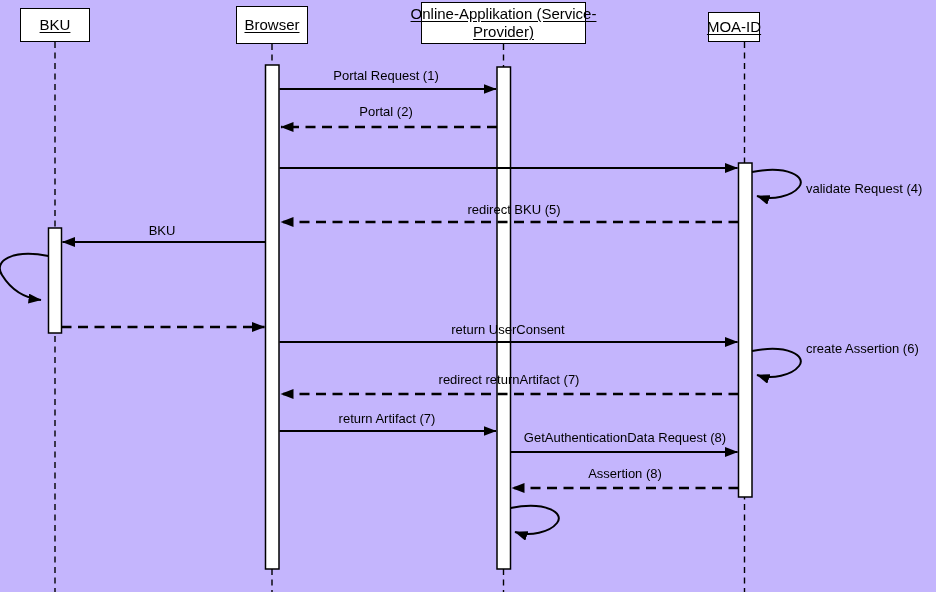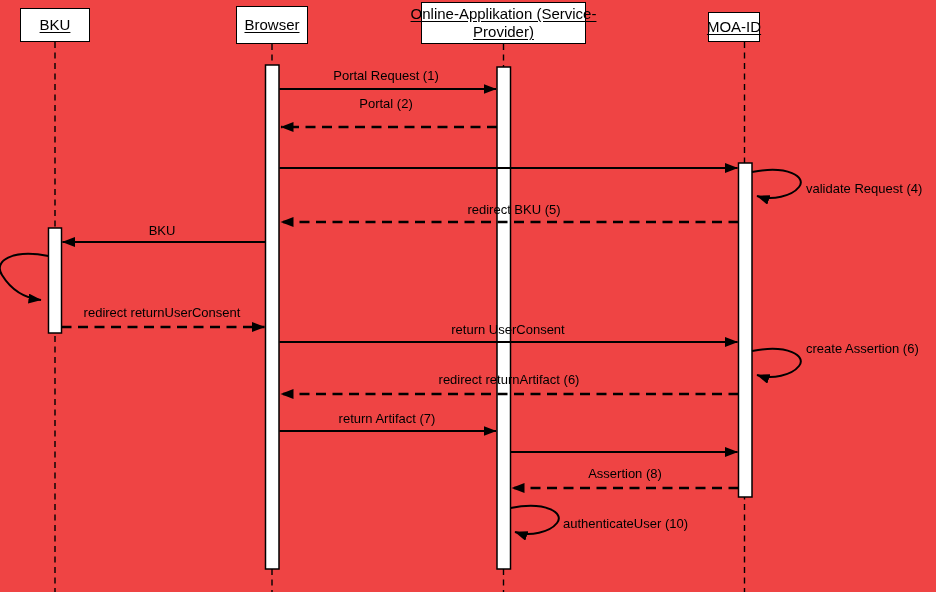--- a/index.html
+++ b/index.html
@@ -1,17 +1,17 @@
 <!DOCTYPE html>
 <html><head>
 <meta charset="utf-8">
 <style>
   html,body{margin:0;padding:0;background:#ffffff;}
   .canvas{
-    position:relative;width:936px;height:592px;background:#ef4444;
+    position:relative;width:936px;height:592px;background:#c4b5fd;
     font-family:"Liberation Sans",sans-serif;color:#000;overflow:hidden;
   }
   .canvas svg{position:absolute;left:0;top:0;}
   .actor-box{
     position:absolute;background:#fff;border:1.6px solid #000;
     display:flex;flex-direction:column;align-items:center;justify-content:center;
     text-align:center;box-sizing:border-box;z-index:3;
   }
   .actor-box span{
     font-size:15px;line-height:18px;text-decoration:underline;
@@ -81,25 +81,24 @@
     <span>Provider)</span>
   </div>
   <div class="actor-box" style="left:236px;top:6px;width:72px;height:38px">
     <span>Browser</span>
   </div>
   <div class="actor-box" style="left:708px;top:12px;width:52px;height:30px">
     <span>MOA-ID</span>
   </div>
 
   <div class="msg c" style="left:386px;top:67px">Portal Request (1)</div>
-  <div class="msg c" style="left:386px;top:95px">Portal (2)</div>
+  <div class="msg c" style="left:386px;top:103px">Portal (2)</div>
   <div class="msg" style="left:806px;top:180px">validate Request (4)</div>
   <div class="msg c" style="left:514px;top:201px">redirect BKU (5)</div>
   <div class="msg c" style="left:162px;top:222px">BKU</div>
-  <div class="msg c" style="left:162px;top:304px">redirect returnUserConsent</div>
   <div class="msg c" style="left:508px;top:321px">return UserConsent</div>
   <div class="msg" style="left:806px;top:340px">create Assertion (6)</div>
-  <div class="msg c" style="left:509px;top:371px">redirect returnArtifact (6)</div>
+  <div class="msg c" style="left:509px;top:371px">redirect returnArtifact (7)</div>
   <div class="msg c" style="left:387px;top:410px">return Artifact (7)</div>
+  <div class="msg c" style="left:625px;top:429px">GetAuthenticationData Request (8)</div>
   <div class="msg c" style="left:625px;top:465px">Assertion (8)</div>
-  <div class="msg" style="left:563px;top:515px">authenticateUser (10)</div>
 
 </div>
 
 </body></html>

